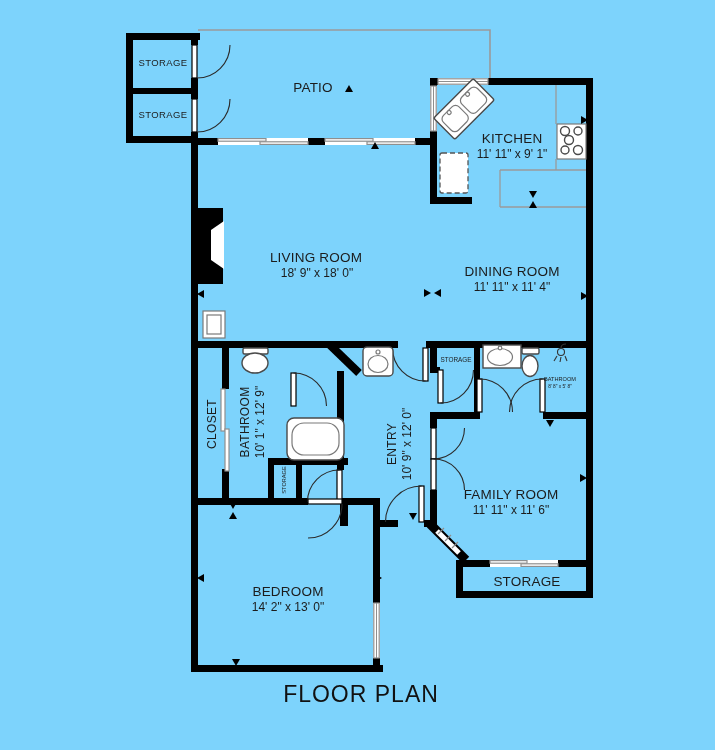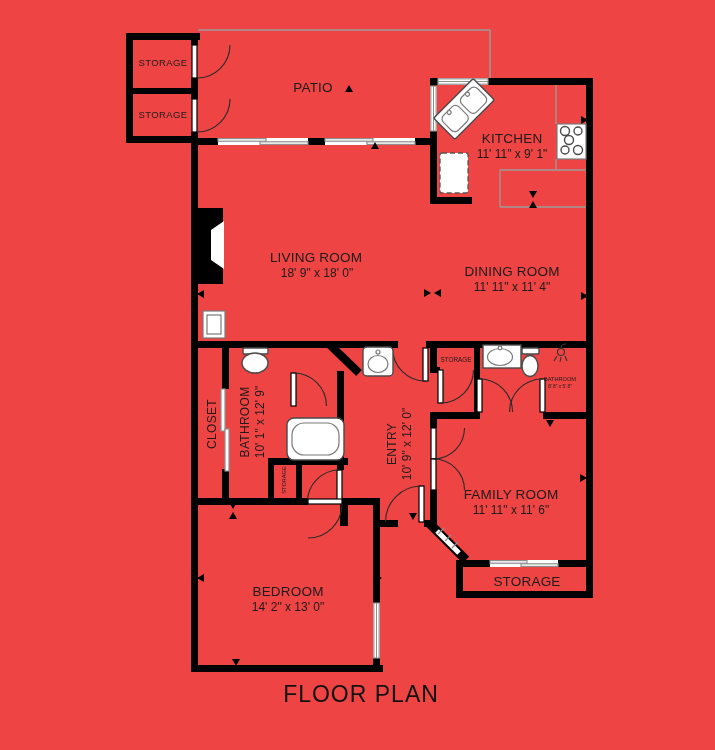--- a/index.html
+++ b/index.html
@@ -1,16 +1,16 @@
 <!DOCTYPE html>
 <html><head>
 <meta charset="utf-8">
 <style>
   html,body{margin:0;padding:0;background:#ffffff;}
-  #stage{position:relative;width:715px;height:750px;background:#ef4444;overflow:hidden;
+  #stage{position:relative;width:715px;height:750px;background:#7dd3fc;overflow:hidden;
          font-family:"Liberation Sans",sans-serif;}
   svg{display:block;}
   .wall{fill:#000000;stroke:none;}
   .thin{stroke:#9a9a9a;stroke-width:1.6;fill:none;}
   .winline{stroke:#8f8f8f;stroke-width:1.2;fill:#ffffff;}
   .winfill{fill:#ffffff;stroke:none;}
   .arc{stroke:#2b2b2b;stroke-width:1.1;fill:none;}
   .leaf{fill:#ffffff;stroke:#000000;stroke-width:1.2;}
   .fix{fill:#ffffff;stroke:#4a4a4a;stroke-width:1.4;}
   .fix2{fill:#ffffff;stroke:#7a7a7a;stroke-width:1.2;}

